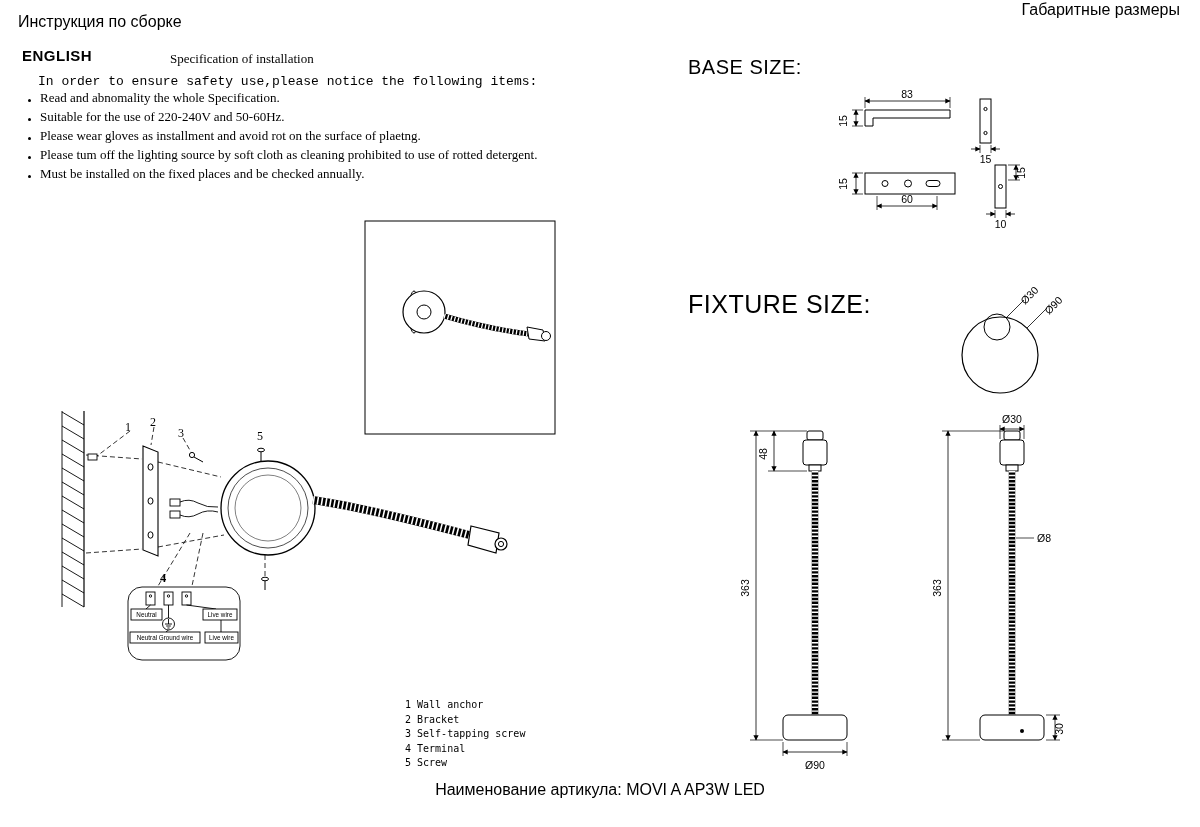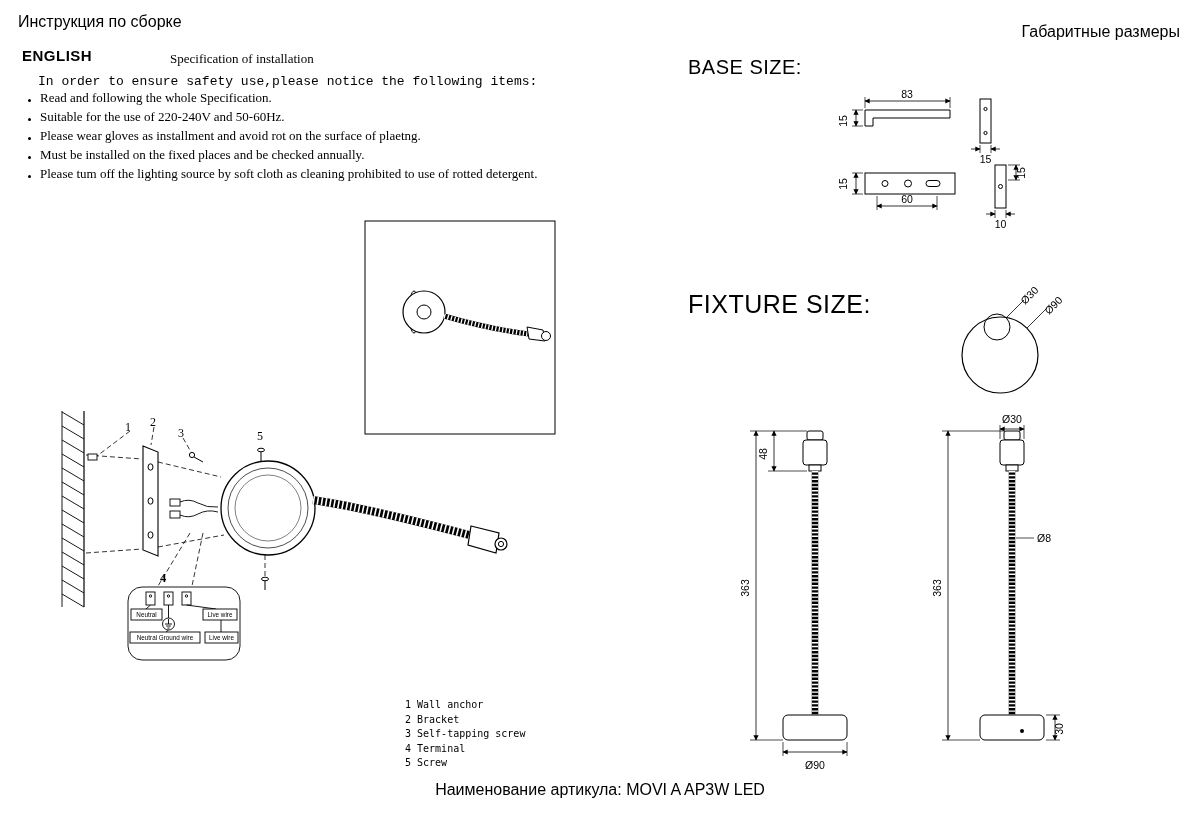--- a/index.html
+++ b/index.html
@@ -23,46 +23,46 @@
   .lbl6{font-size:6.3px;}
   .callout{font-family:"Liberation Serif",serif;font-size:12px;}
   .callout-b{font-family:"Liberation Serif",serif;font-size:12.5px;font-weight:bold;}
 </style>
 </head>
 <body>
 
 <div class="abs" style="left:0;top:0;width:1200px;height:827px;background:#fff;border-radius:12px;">
 
   <div class="abs ru-title" style="left:18px;top:13px;">Инструкция по сборке</div>
-  <div class="abs ru-title" style="right:20px;top:23px;margin-left:12px;">Габаритные размеры</div>
+  <div class="abs ru-title" style="right:20px;top:1px;margin-left:12px;">Габаритные размеры</div>
 
   <div class="abs eng-title" style="left:22px;top:47px;">ENGLISH</div>
   <div class="abs spec-sub" style="left:170px;top:51px;text-align:right;">Specification of installation</div>
   <div class="abs intro" style="left:38px;top:74px;">In order to ensure safety use,please notice the following items:</div>
 
   <div class="abs notes">
     <div class="note-row">
         <span class="note-dot"></span>
-        <span class="note-text">Read and following the whole Specification.</span>
+        <span class="note-text">Read and abnomality the whole Specification.</span>
       </div>
     <div class="note-row">
         <span class="note-dot"></span>
         <span class="note-text">Suitable for the use of 220-240V and 50-60Hz.</span>
       </div>
     <div class="note-row">
         <span class="note-dot"></span>
         <span class="note-text">Please wear gloves as installment and avoid rot on the surface of plaetng.</span>
       </div>
     <div class="note-row">
         <span class="note-dot"></span>
+        <span class="note-text">Please tum off the lighting source by soft cloth as cleaning prohibited to use of rotted detergent.</span>
+      </div>
+    <div class="note-row">
+        <span class="note-dot"></span>
         <span class="note-text">Must be installed on the fixed places and be checked annually.</span>
-      </div>
-    <div class="note-row">
-        <span class="note-dot"></span>
-        <span class="note-text">Please tum off the lighting source by soft cloth as cleaning prohibited to use of rotted detergent.</span>
       </div>
   </div>
 
   <svg class="abs" style="left:40px;top:215px;" width="580" height="475" viewBox="0 0 580 475">
     <g stroke="#000" fill="none" stroke-width="1">
 
       <g>
         <rect x="325" y="6" width="190" height="213" fill="#fff"></rect>
         <ellipse cx="374" cy="97" rx="5" ry="21"></ellipse>
         <circle cx="384" cy="97" r="21" fill="#fff" stroke-width="1.2"></circle>

